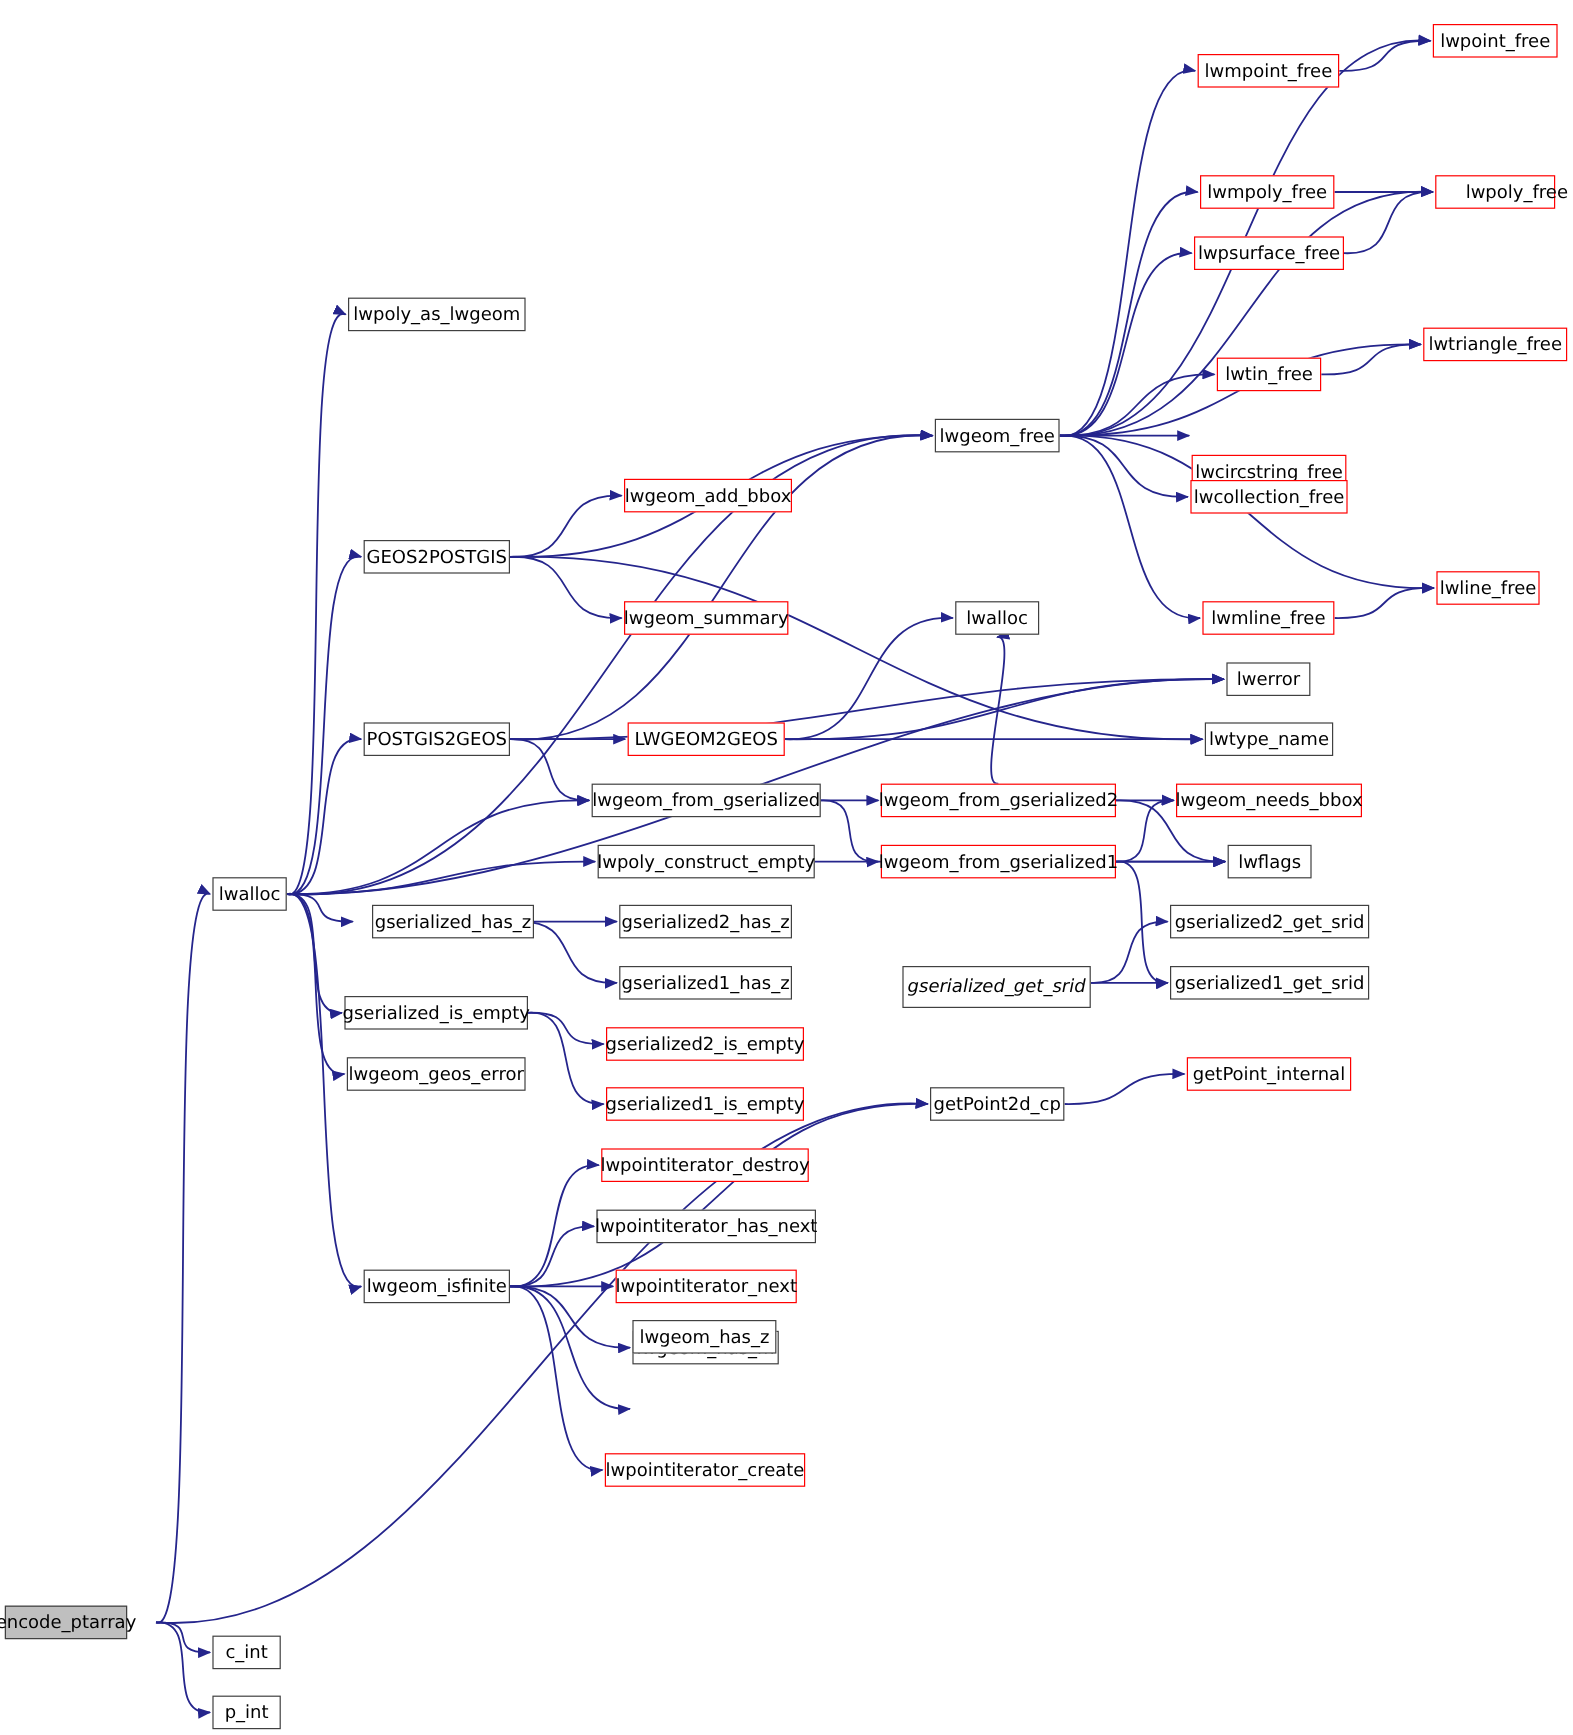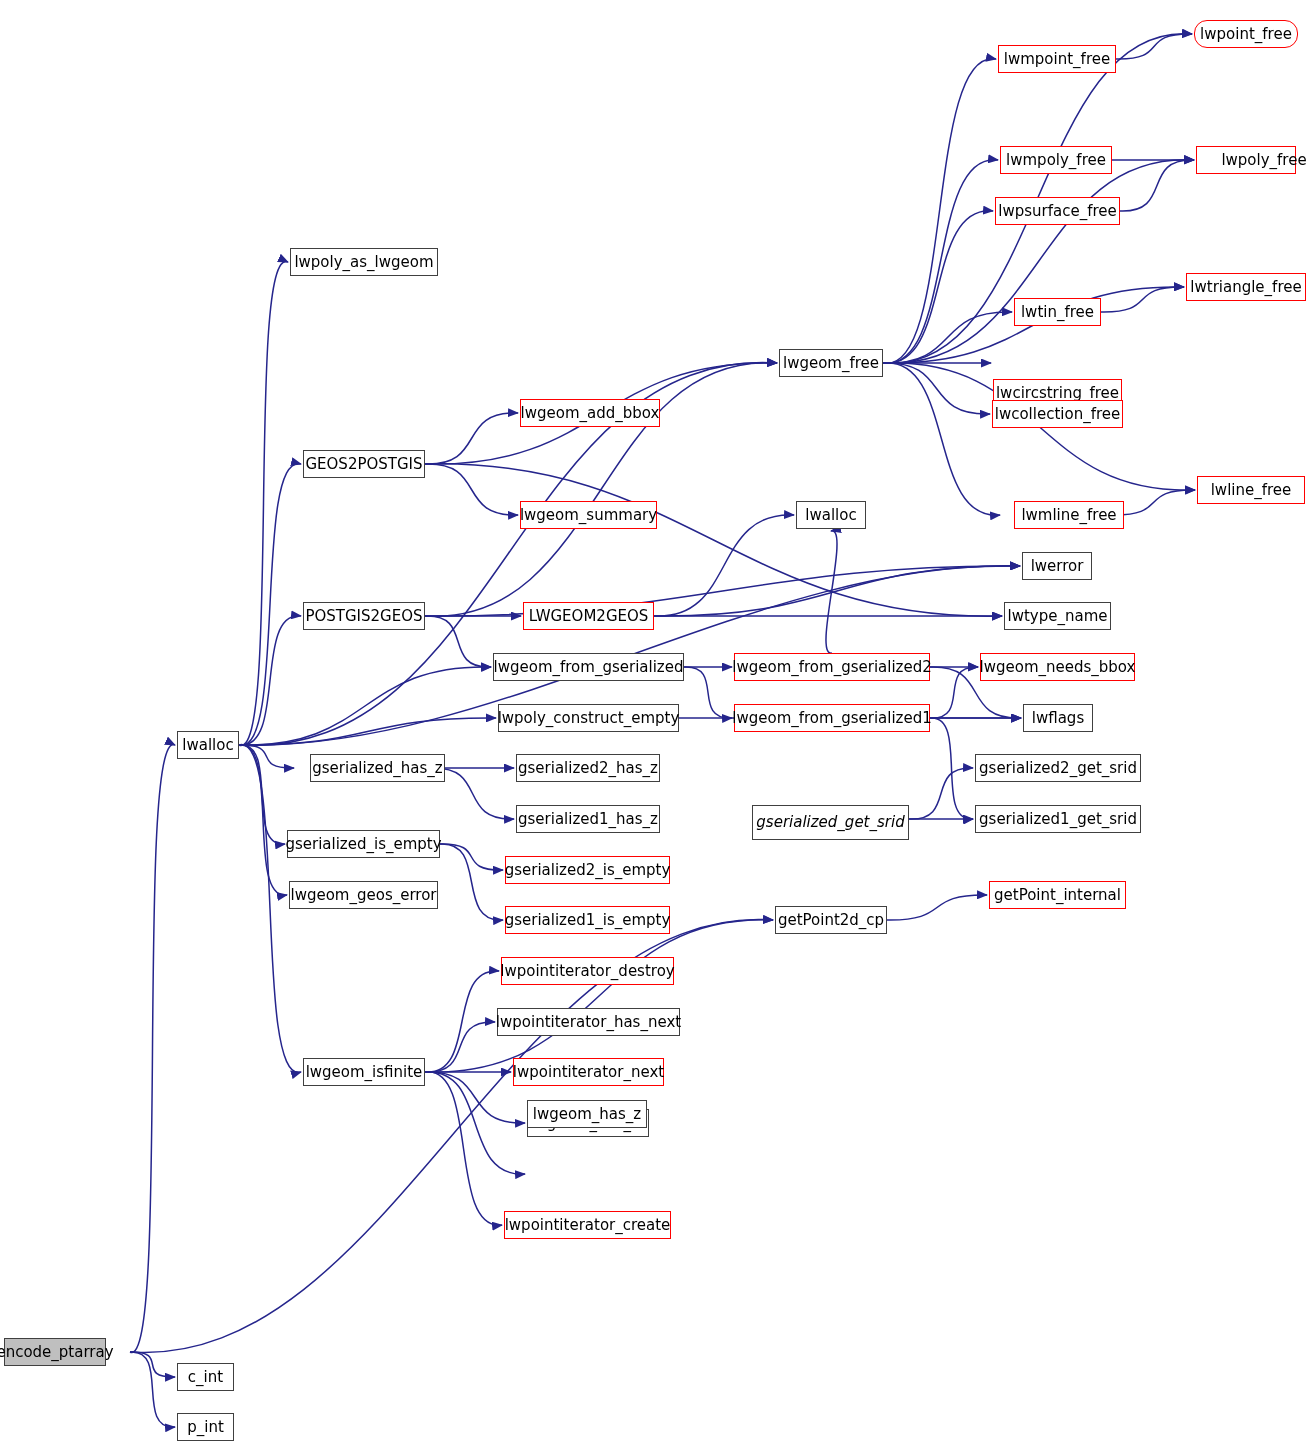--- a/index.html
+++ b/index.html
@@ -221,21 +221,21 @@
       </div>
       <div class="node red" style="left: 1014px; top: 298px; width: 87px; height: 28px;">
         <span>lwtin_free</span>
       </div>
       <div class="node red" style="left: 993px; top: 349px; width: 129px; height: 28px; margin-top: 30px;">
         <span>lwcircstring_free</span>
       </div>
       <div class="node red" style="left: 992px; top: 400px; width: 131px; height: 28px;">
         <span>lwcollection_free</span>
       </div>
-      <div class="node red" style="left: 1002px; top: 501px; width: 110px; height: 28px; margin-left: 12px;">
+      <div class="node red" style="left: 1002px; top: 501px; width: 110px; height: 28px;">
         <span>lwmline_free</span>
       </div>
       <div class="node black" style="left: 1022px; top: 552px; width: 70px; height: 28px;">
         <span>lwerror</span>
       </div>
       <div class="node black" style="left: 1004px; top: 602px; width: 107px; height: 28px;">
         <span>lwtype_name</span>
       </div>
       <div class="node red" style="left: 980px; top: 653px; width: 155px; height: 28px;">
         <span>lwgeom_needs_bbox</span>
@@ -245,26 +245,26 @@
       </div>
       <div class="node black" style="left: 975px; top: 754px; width: 166px; height: 28px;">
         <span>gserialized2_get_srid</span>
       </div>
       <div class="node black" style="left: 975px; top: 805px; width: 166px; height: 28px;">
         <span>gserialized1_get_srid</span>
       </div>
       <div class="node red" style="left: 989px; top: 881px; width: 137px; height: 28px;">
         <span>getPoint_internal</span>
       </div>
-      <div class="node red" style="left: 1194px; top: 20px; width: 104px; height: 28px; border-radius: 13px;">
+      <div class="node red" style="left: 1194px; top: 20px; width: 104px; height: 28px;">
         <span>lwpoint_free</span>
       </div>
       <div class="node red" style="left: 1196px; top: 146px; width: 100px; height: 28px; padding-left: 36px;">
         <span>lwpoly_free</span>
       </div>
       <div class="node red" style="left: 1186px; top: 273px; width: 120px; height: 28px;">
         <span>lwtriangle_free</span>
       </div>
-      <div class="node red" style="left: 1197px; top: 476px; width: 108px; height: 28px;">
+      <div class="node red" style="left: 1197px; top: 476px; width: 86px; height: 28px;">
         <span>lwline_free</span>
       </div>
     </div>
 </div>
 
 </body></html>

